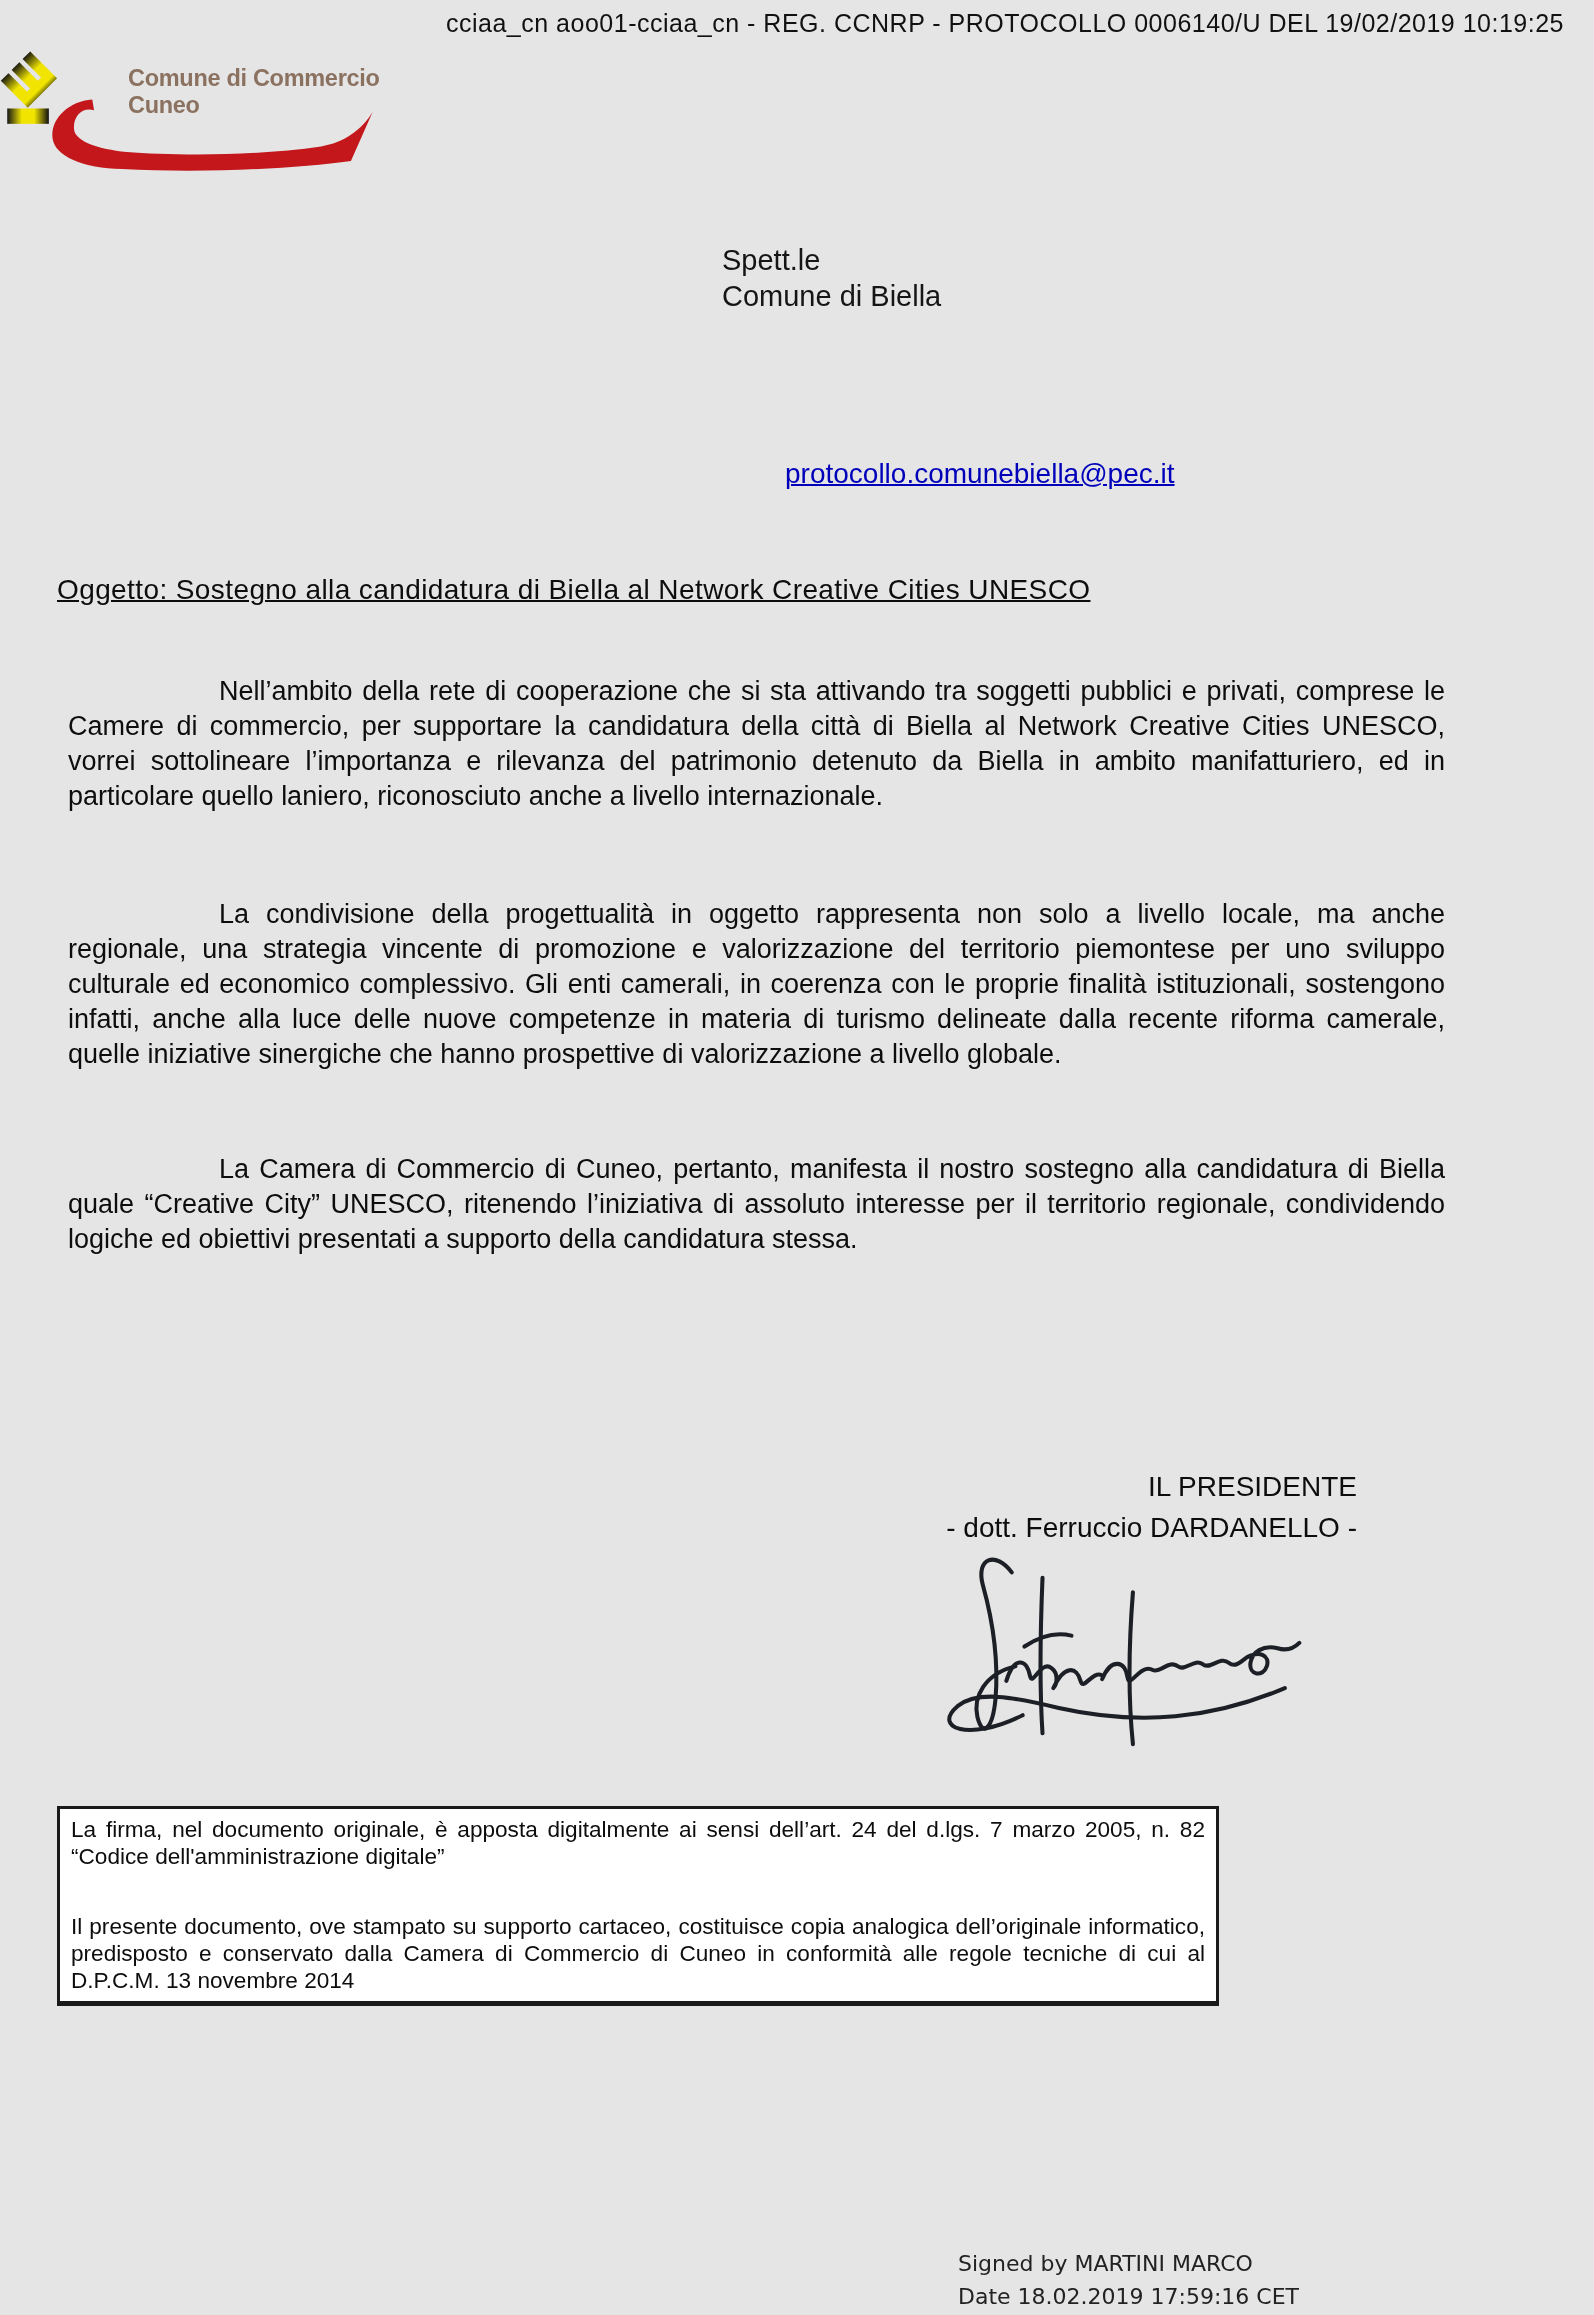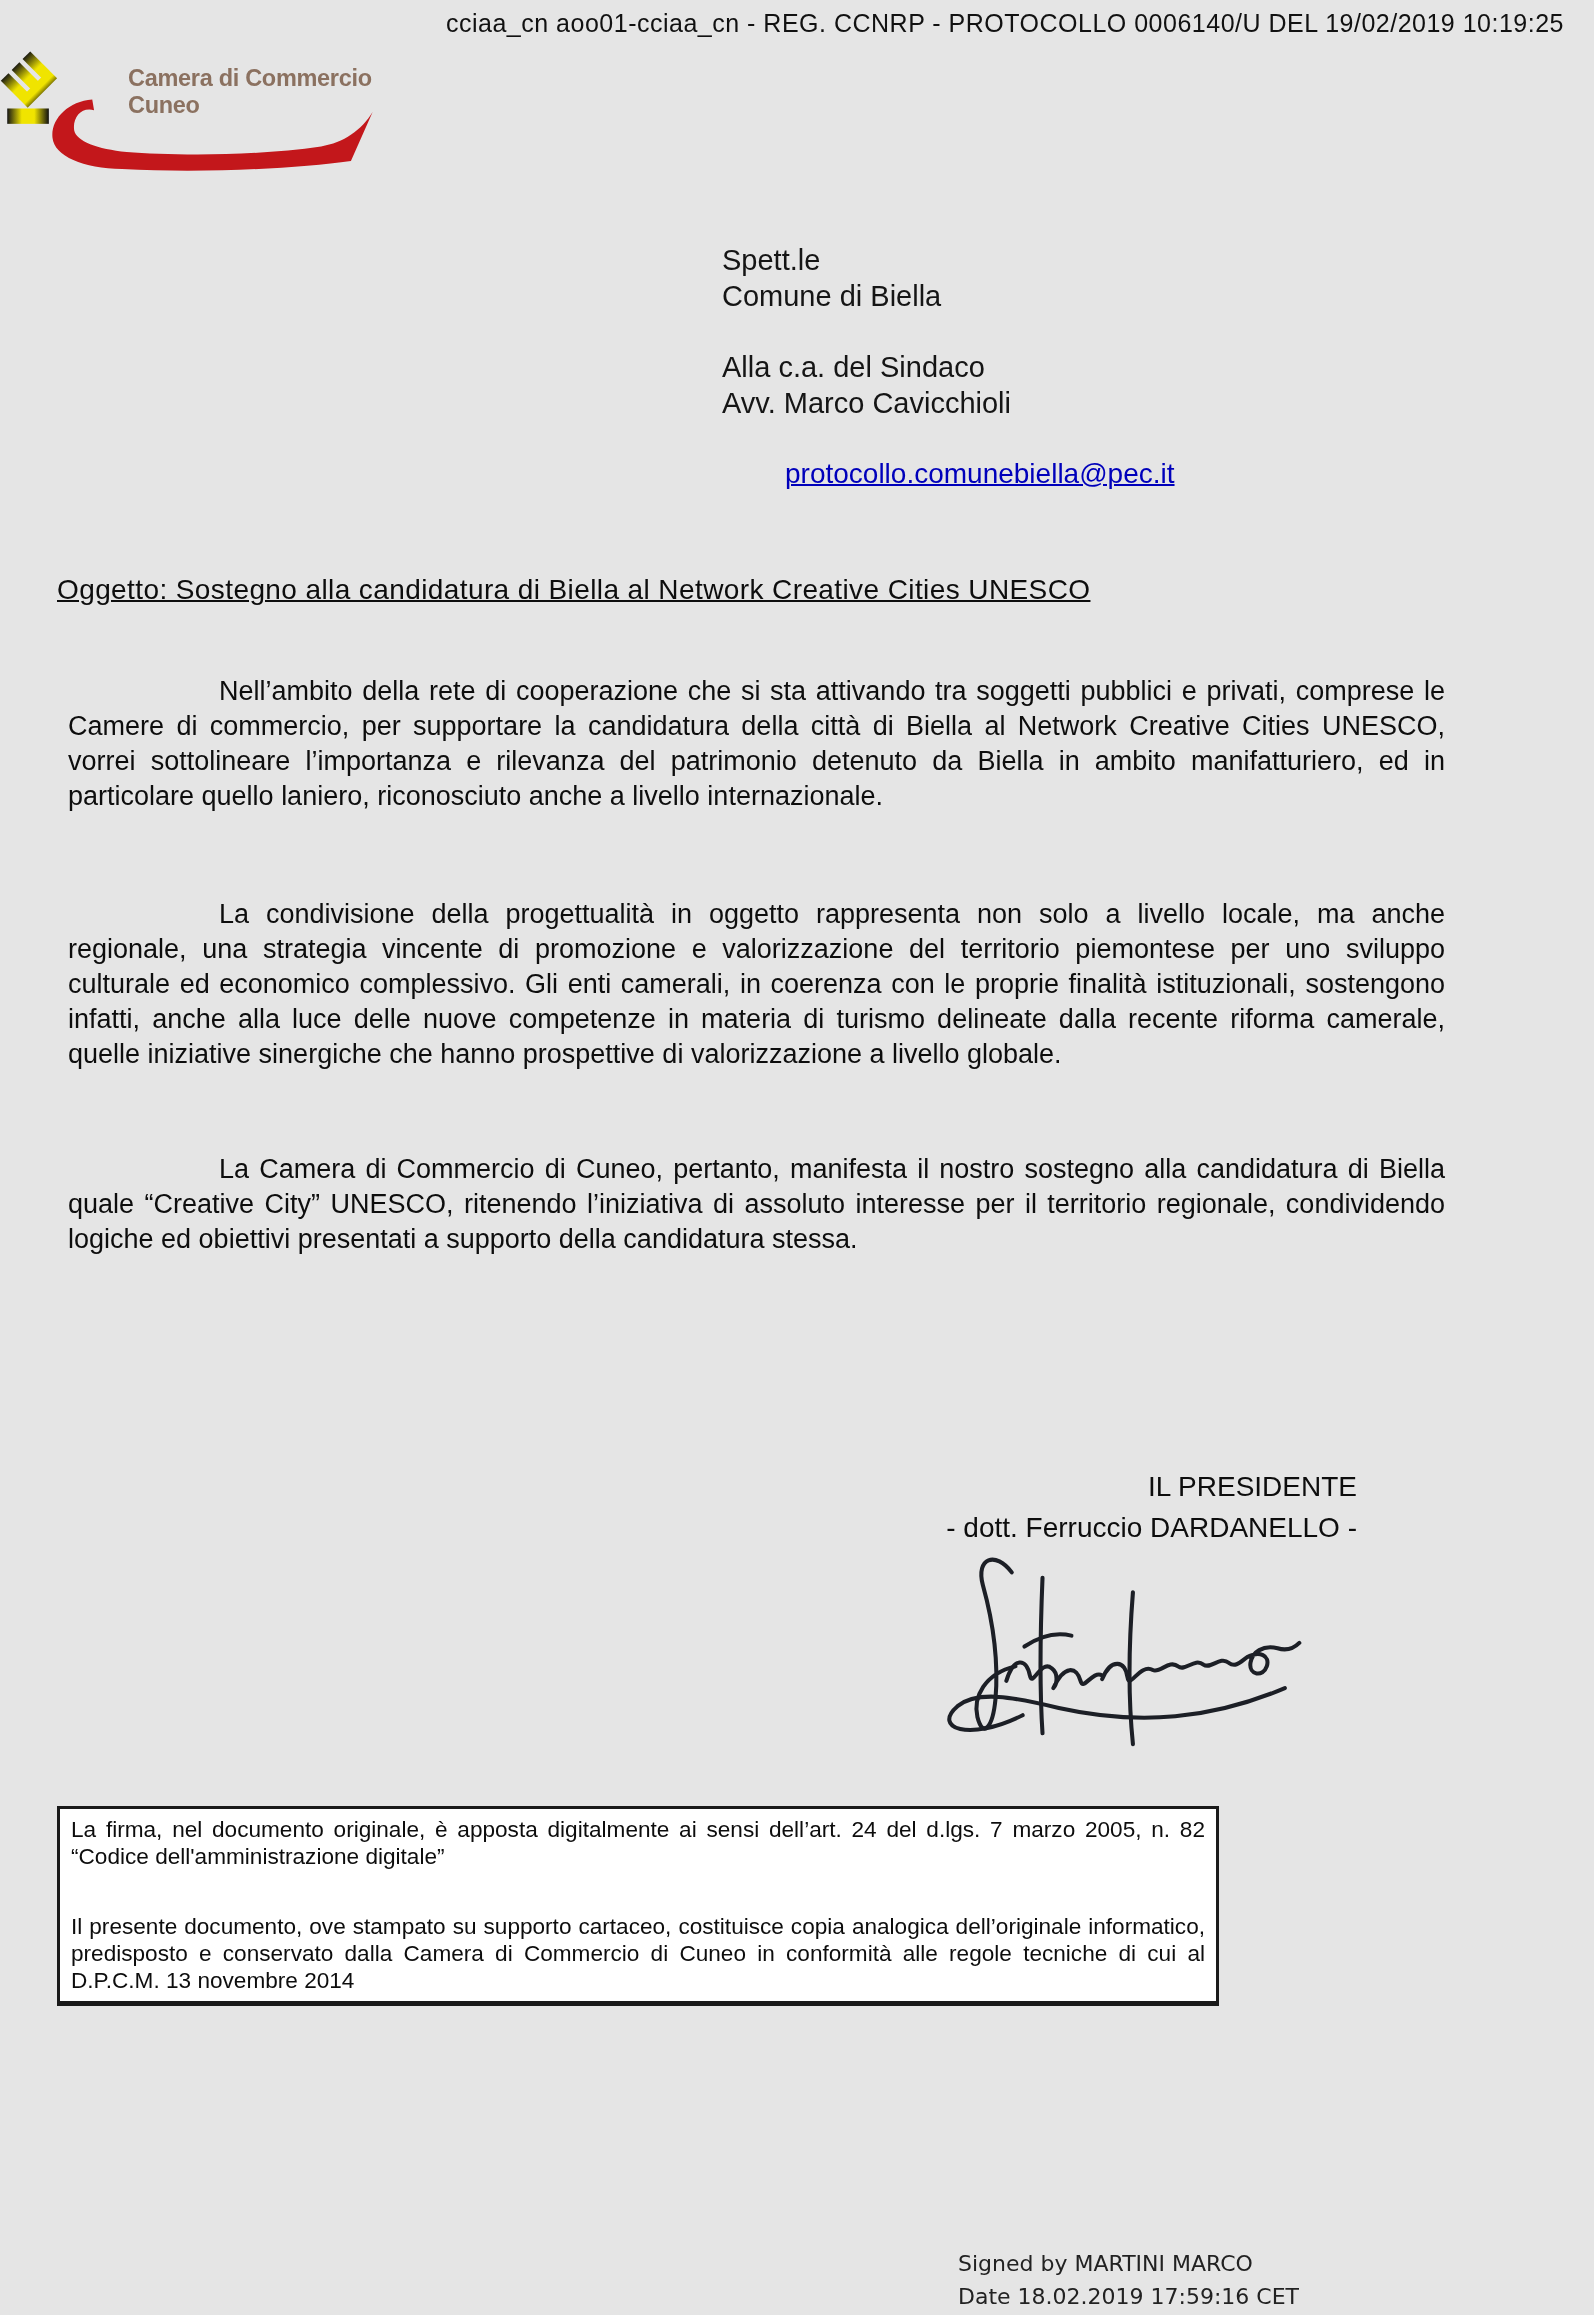--- a/index.html
+++ b/index.html
@@ -92,31 +92,27 @@
       C 230,152 330,146 388,138
       L 412,84
       C 400,104 380,118 355,122
       C 280,133 190,132 140,128
       C 108,125 84,116 82,104
       C 80,90 90,78 104,82
       Z"></path>
   </svg>
 
   <div class="logo-text">
-    <div>Camera di Commercio</div>
+    <div>Comune di Commercio</div>
     <div>Cuneo</div>
   </div>
 
   <div class="addr addr1">
     <div>Spett.le</div>
     <div>Comune di Biella</div>
-  </div>
-  <div class="addr addr2">
-    <div>Alla c.a. del Sindaco</div>
-    <div>Avv. Marco Cavicchioli</div>
   </div>
   <a class="email" href="#">protocollo.comunebiella@pec.it</a>
 
   <div class="subject">Oggetto: Sostegno alla candidatura di Biella al Network Creative Cities UNESCO</div>
 
   <p class="bodyp p1">Nell’ambito della rete di cooperazione che si sta attivando tra soggetti pubblici e privati, comprese le Camere di commercio, per supportare la candidatura della città di Biella al Network Creative Cities UNESCO, vorrei sottolineare l’importanza e rilevanza del patrimonio detenuto da Biella in ambito manifatturiero, ed in particolare quello laniero, riconosciuto anche a livello internazionale.</p>
   <p class="bodyp p2">La condivisione della progettualità in oggetto rappresenta non solo a livello locale, ma anche regionale, una strategia vincente di promozione e valorizzazione del territorio piemontese per uno sviluppo culturale ed economico complessivo. Gli enti camerali, in coerenza con le proprie finalità istituzionali, sostengono infatti, anche alla luce delle nuove competenze in materia di turismo delineate dalla recente riforma camerale, quelle iniziative sinergiche che hanno prospettive di valorizzazione a livello globale.</p>
   <p class="bodyp p3">La Camera di Commercio di Cuneo, pertanto, manifesta il nostro sostegno alla candidatura di Biella quale “Creative City” UNESCO, ritenendo l’iniziativa di assoluto interesse per il territorio regionale, condividendo logiche ed obiettivi presentati a supporto della candidatura stessa.</p>
 
   <div class="sig-block">

